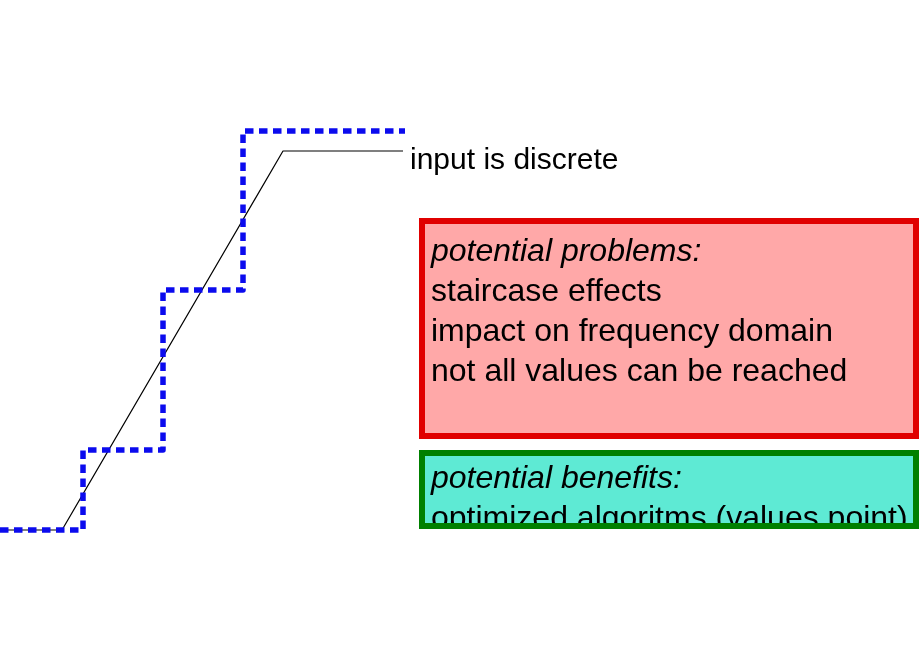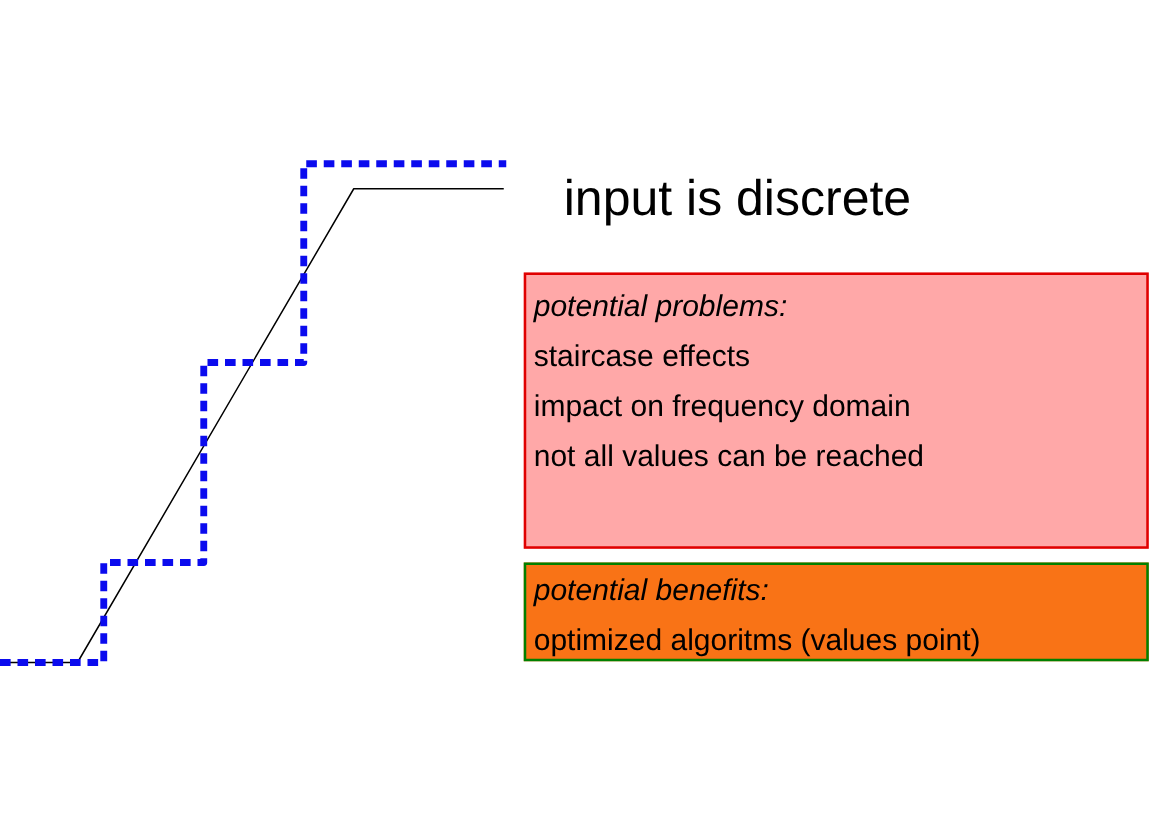--- a/index.html
+++ b/index.html
@@ -16,34 +16,34 @@
     font-family: "Liberation Sans", sans-serif;
     color: #000000;
   }
   .figure-svg {
     position: absolute;
     left: 0;
     top: 0;
   }
   .annotation {
     position: absolute;
-    left: 451px;
+    left: 410px;
     top: 139px;
-    font-size: 40px;
+    font-size: 30px;
     line-height: 40px;
     white-space: nowrap;
   }
   .box {
     position: absolute;
     left: 419px;
     width: 500px;
     box-sizing: border-box;
-    border: 2px solid #0369a1;
+    border: 6px solid #0369a1;
     padding: 6px 0 0 6px;
-    font-size: 24px;
+    font-size: 32px;
     line-height: 40px;
     white-space: nowrap;
     overflow: hidden;
   }
   .box-problems {
     top: 218px;
     height: 221px;
   }
   .box-benefits {
     top: 450px;
@@ -68,18 +68,18 @@
     <div>input is discrete</div>
   </div>
 
   <div class="box box-problems" id="problems-box" style="background: rgb(255, 168, 168); border-color: rgb(224, 0, 0);">
     <div class="box-title">potential problems:</div>
     <div>staircase effects</div>
     <div>impact on frequency domain</div>
     <div>not all values can be reached</div>
   </div>
 
-  <div class="box box-benefits" id="benefits-box" style="background: #f97316; border-color: rgb(0, 128, 0);">
+  <div class="box box-benefits" id="benefits-box" style="background: #5eead4; border-color: rgb(0, 128, 0);">
     <div class="box-title">potential benefits:</div>
     <div>optimized algoritms (values point)</div>
   </div>
 
 </div>
 
 </body></html>

